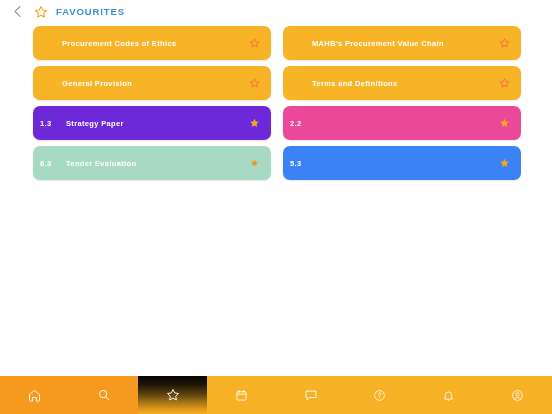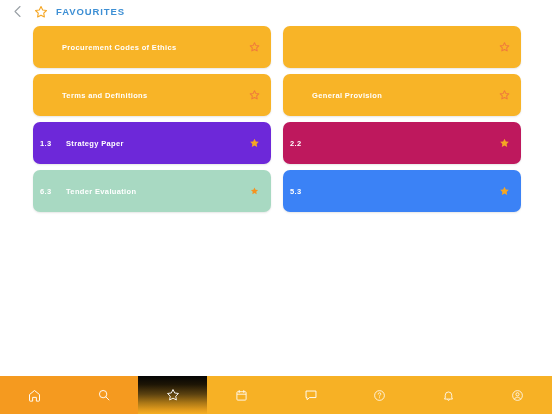--- a/index.html
+++ b/index.html
@@ -41,21 +41,21 @@
   
   .grid {
     position: absolute;
     top: 26px; left: 33px;
     width: 488px;
     display: flex; flex-wrap: wrap;
     column-gap: 12px; row-gap: 6px;
   }
   .card {
     position: relative;
-    width: 238px; height: 42px;
+    width: 238px; height: 34px;
     border-radius: 7px;
     display: flex; align-items: center;
     cursor: pointer;
     box-shadow: 0 1px 2px rgba(0,0,0,0.10);
   }
   .card .num {
     width: 26px;
     flex: 0 0 26px;
     margin-left: 7px;
     font-size: 7.5px;
@@ -134,57 +134,58 @@
     <div class="card no-num" style="background:#f8b427">
       <div class="title">Procurement Codes of Ethics</div>
       <div class="fav">
         <svg width="11" height="11" viewBox="0 0 24 24">
           <path d="M12 2.6l2.9 5.9 6.5.95-4.7 4.58 1.1 6.47L12 17.45l-5.8 3.05 1.1-6.47L2.6 9.45l6.5-.95L12 2.6z" stroke="#f07a3c" stroke-width="2.2" stroke-linejoin="round" fill="none"></path>
         </svg>
       </div>
     </div>
 
     <div class="card no-num" style="background:#f8b427">
+      <div class="title">MAHB's Procurement Value Chain</div>
+      <div class="fav">
+        <svg width="11" height="11" viewBox="0 0 24 24">
+          <path d="M12 2.6l2.9 5.9 6.5.95-4.7 4.58 1.1 6.47L12 17.45l-5.8 3.05 1.1-6.47L2.6 9.45l6.5-.95L12 2.6z" stroke="#f07a3c" stroke-width="2.2" stroke-linejoin="round" fill="none"></path>
+        </svg>
+      </div>
+    </div>
+
+    <div class="card no-num" style="background:#f8b427">
+      <div class="title">General Provision</div>
       <div class="fav">
         <svg width="11" height="11" viewBox="0 0 24 24">
           <path d="M12 2.6l2.9 5.9 6.5.95-4.7 4.58 1.1 6.47L12 17.45l-5.8 3.05 1.1-6.47L2.6 9.45l6.5-.95L12 2.6z" stroke="#f07a3c" stroke-width="2.2" stroke-linejoin="round" fill="none"></path>
         </svg>
       </div>
     </div>
 
     <div class="card no-num" style="background:#f8b427">
       <div class="title">Terms and Definitions</div>
-      <div class="fav">
-        <svg width="11" height="11" viewBox="0 0 24 24">
-          <path d="M12 2.6l2.9 5.9 6.5.95-4.7 4.58 1.1 6.47L12 17.45l-5.8 3.05 1.1-6.47L2.6 9.45l6.5-.95L12 2.6z" stroke="#f07a3c" stroke-width="2.2" stroke-linejoin="round" fill="none"></path>
-        </svg>
-      </div>
-    </div>
-
-    <div class="card no-num" style="background:#f8b427">
-      <div class="title">General Provision</div>
       <div class="fav">
         <svg width="11" height="11" viewBox="0 0 24 24">
           <path d="M12 2.6l2.9 5.9 6.5.95-4.7 4.58 1.1 6.47L12 17.45l-5.8 3.05 1.1-6.47L2.6 9.45l6.5-.95L12 2.6z" stroke="#f07a3c" stroke-width="2.2" stroke-linejoin="round" fill="none"></path>
         </svg>
       </div>
     </div>
 
 
     <div class="card" style="background:#6d28d9">
       <div class="num">1.3</div>
       <div class="title">Strategy Paper</div>
       <div class="fav">
         <svg width="11" height="11" viewBox="0 0 24 24">
           <path d="M12 2.6l2.9 5.9 6.5.95-4.7 4.58 1.1 6.47L12 17.45l-5.8 3.05 1.1-6.47L2.6 9.45l6.5-.95L12 2.6z" fill="#f5a623"></path>
         </svg>
       </div>
     </div>
 
-    <div class="card" style="background:#be185d">
+    <div class="card" style="background:#ec4899">
       <div class="num">2.2</div>
       <div class="fav">
         <svg width="11" height="11" viewBox="0 0 24 24">
           <path d="M12 2.6l2.9 5.9 6.5.95-4.7 4.58 1.1 6.47L12 17.45l-5.8 3.05 1.1-6.47L2.6 9.45l6.5-.95L12 2.6z" fill="#f5a623"></path>
         </svg>
       </div>
     </div>
 
     <div class="card" style="background:#a8d9c2">
       <div class="num">6.3</div>

